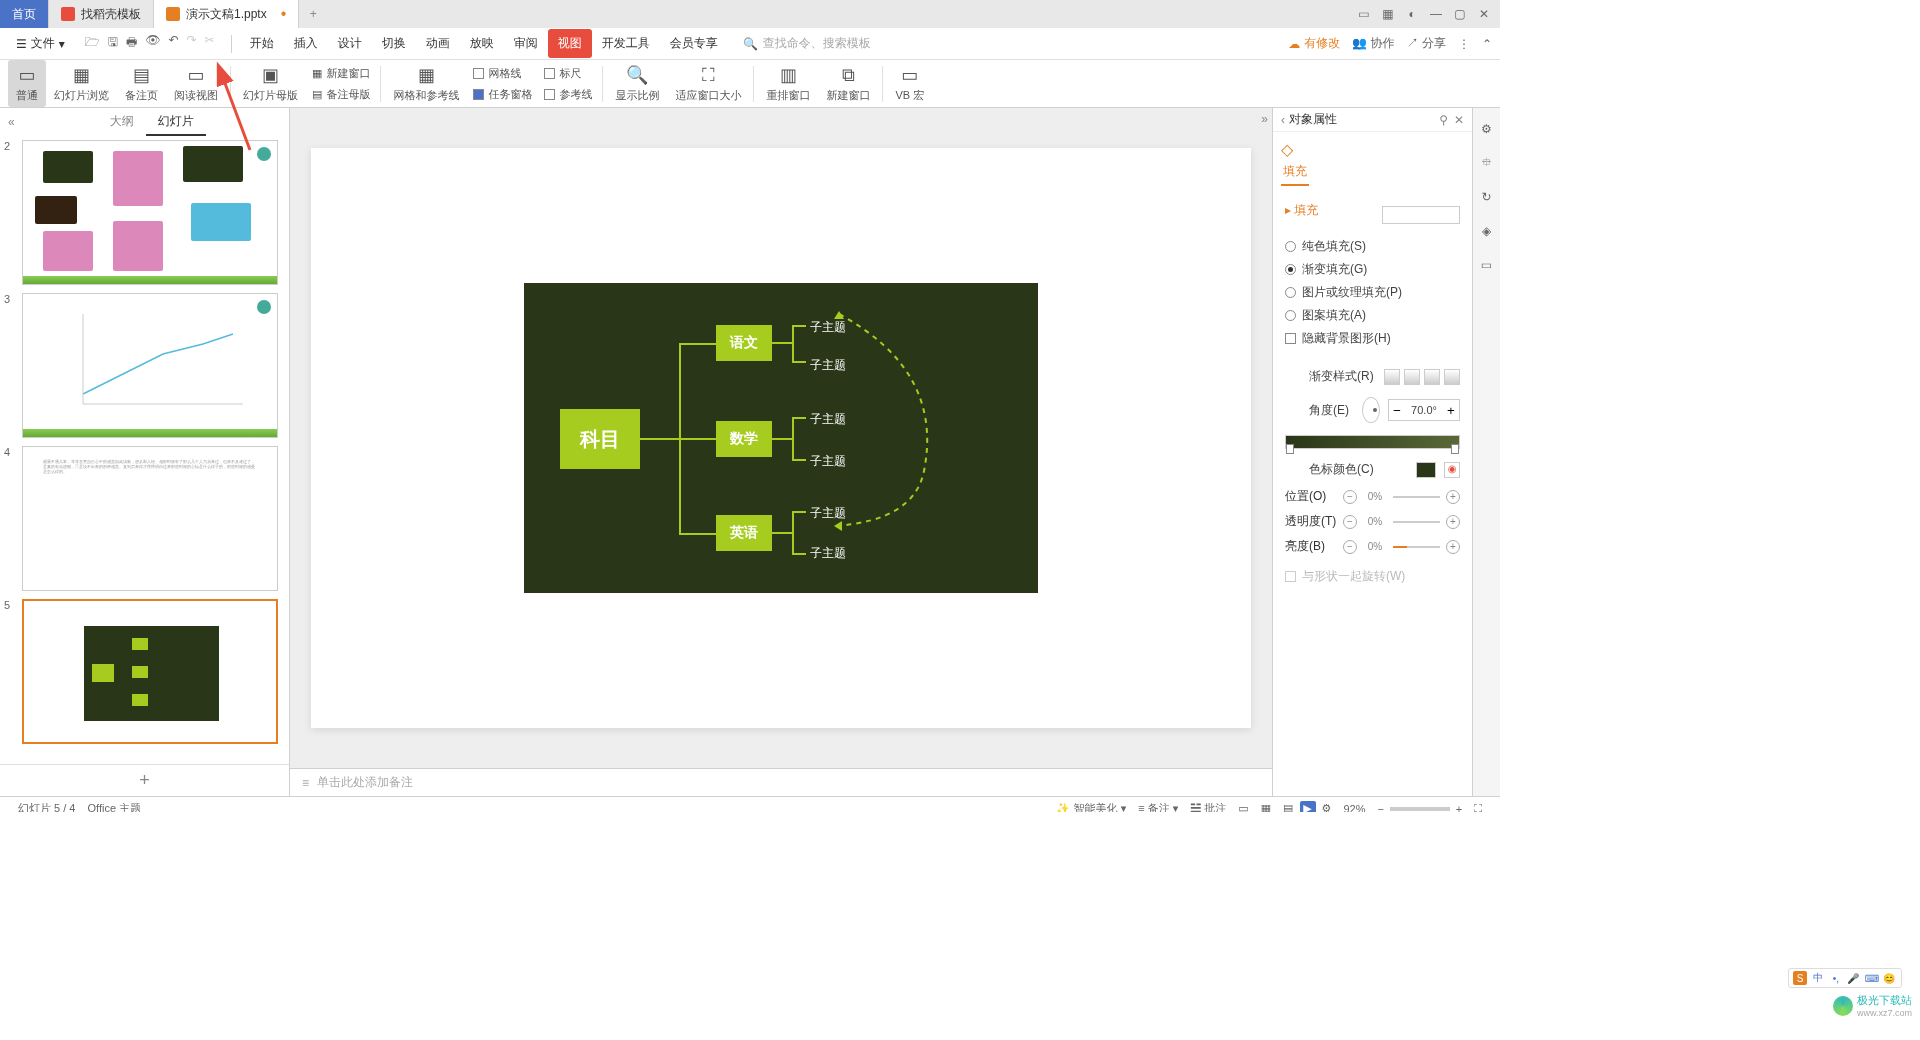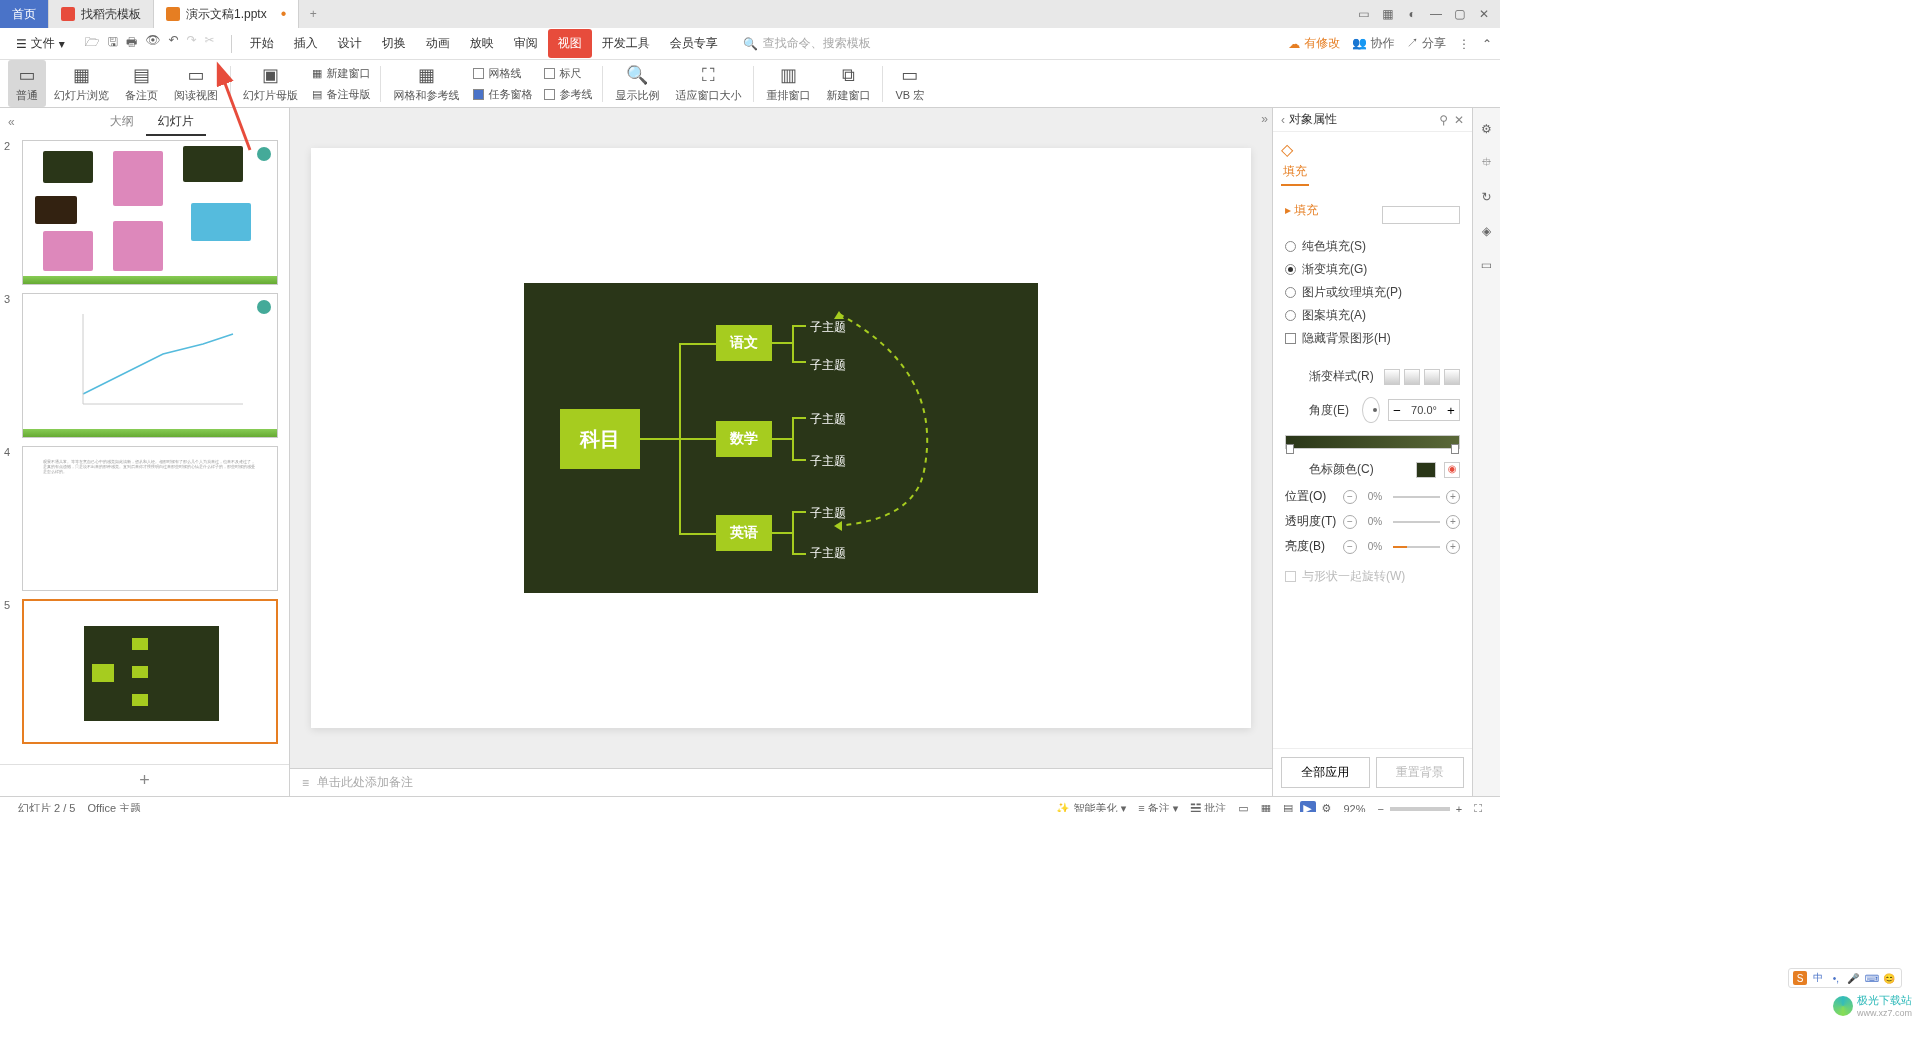--- a/index.html
+++ b/index.html
@@ -470,37 +470,33 @@
         <span class="circle-btn">−</span>
         <span class="pct">0%</span>
         <div class="slider-track orange"></div>
         <span class="circle-btn">+</span>
       </div>
       <div class="radio-row" style="color:#bbb;margin-top:6px">
           <span class="checkbox" style="border-color:#ccc"></span>
           <span>与形状一起旋转(W)</span>
         </div>
     </div>
-    <div class="props-footer">
-      <button>全部应用</button>
-      <button disabled="">重置背景</button>
-    </div>
   </div>
 
   <div class="right-toolbar">
     <div class="rt-icon">⚙</div>
     <div class="rt-icon">⯐</div>
     <div class="rt-icon">↻</div>
     <div class="rt-icon">◈</div>
     <div class="rt-icon">▭</div>
   </div>
 </div>
 
 <div class="statusbar">
-  <span class="sb-item">幻灯片 2 / 5</span>
+  <span class="sb-item">幻灯片 5 / 4</span>
   <span class="sb-item">Office 主题</span>
   <div class="spacer"></div>
   <span class="sb-item">✨ <span>智能美化</span> ▾</span>
   <span class="sb-item">≡ <span>备注</span> ▾</span>
   <span class="sb-item">☱ <span>批注</span></span>
   <span class="sb-item">▭</span>
   <span class="sb-item">▦</span>
   <span class="sb-item">▤</span>
   <span class="sb-item sb-play">▶</span>
   <span class="sb-item">⚙</span>

